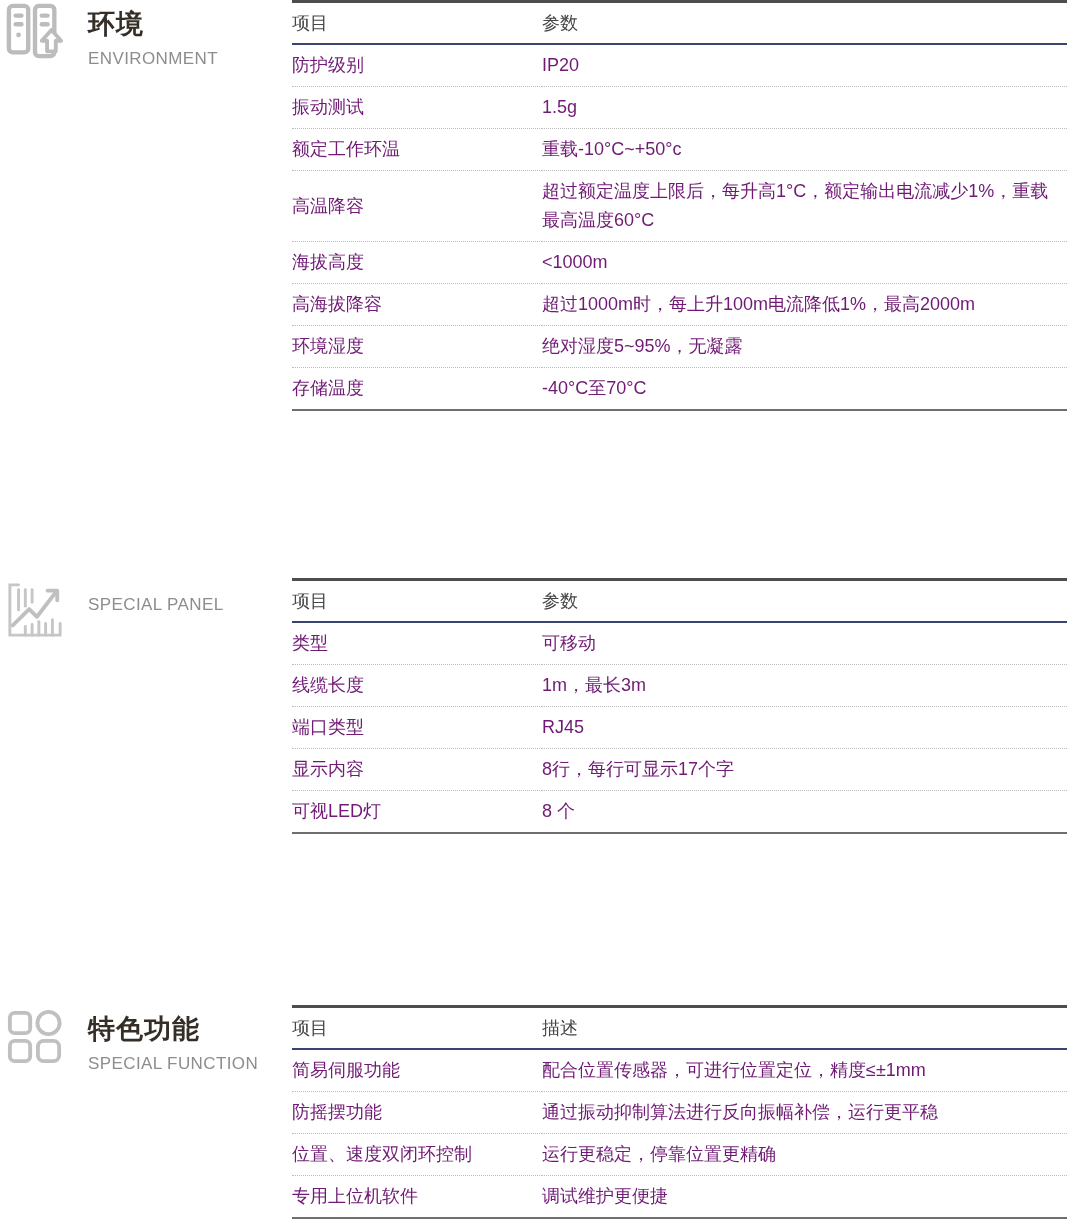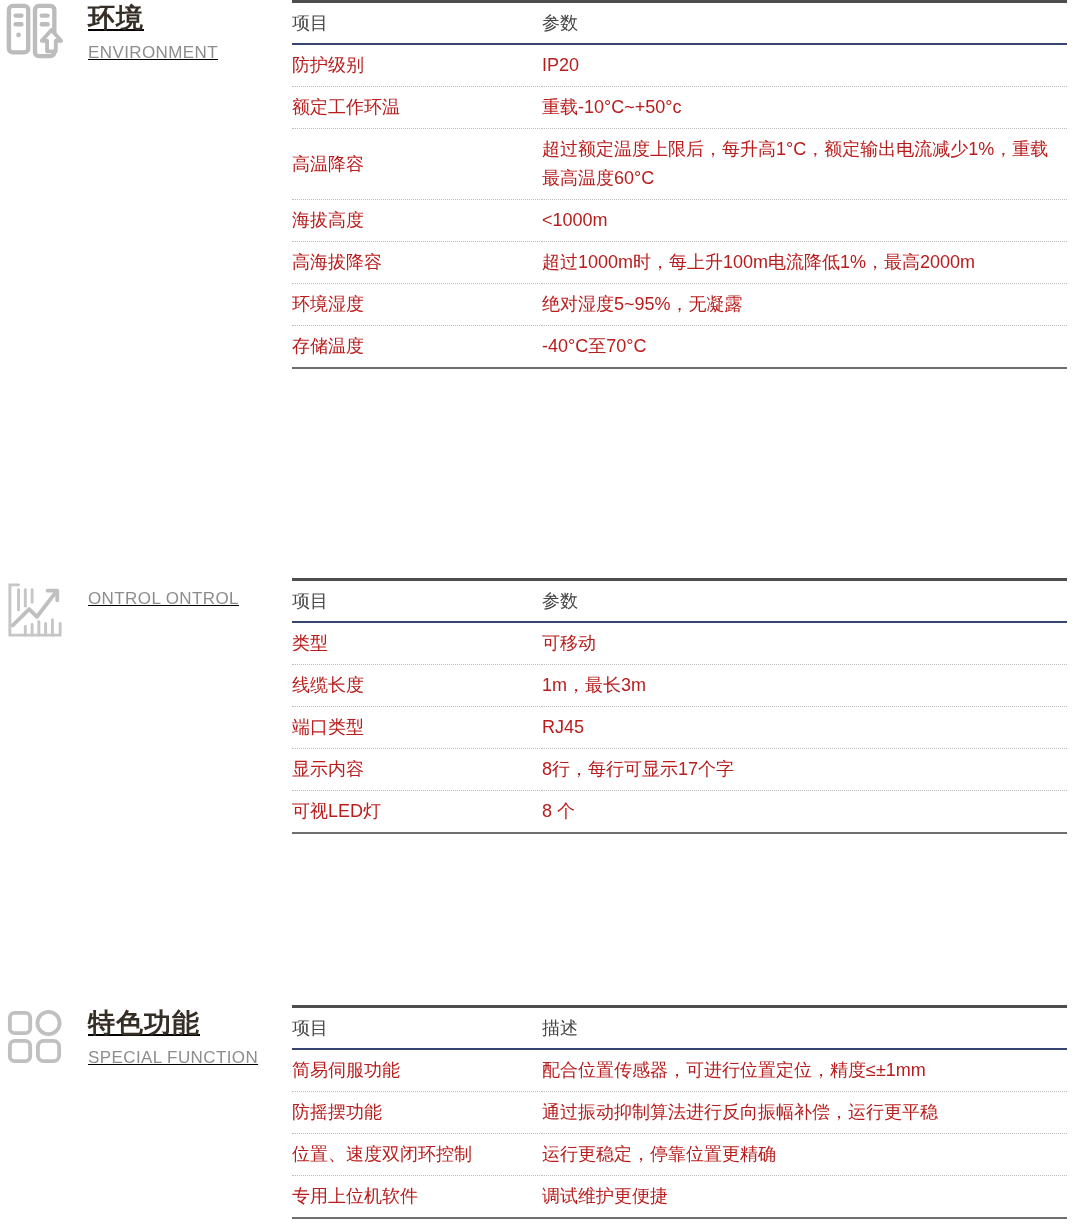--- a/index.html
+++ b/index.html
@@ -29,23 +29,22 @@
     left: 6px;
     top: 3px;
     width: 58px;
     height: 58px;
   }
   .section-icon svg { width: 58px; height: 58px; display: block; }
 
   .section-titles {
     position: absolute;
     left: 88px;
-    top: 2px;
+    top: 8px;
     width: 210px;
-    text-decoration: underline;
   }
   .cn-title {
     margin: 0;
     font-size: 27px;
     font-weight: bold;
     color: #352e27;
     letter-spacing: 1px;
     line-height: 32px;
   }
   .en-title {
@@ -81,21 +80,21 @@
     border-bottom: 1px dotted #bcbcbc;
   }
   .spec-table tbody tr:last-child {
     border-bottom: 2px solid #6e6e6e;
   }
   .spec-table td {
     padding: 6px 0;
     vertical-align: middle;
     font-size: 18px;
     line-height: 29px;
-    color: #b91c1c;
+    color: #701a75;
   }
   .spec-table td.value-cell { padding-right: 10px; margin-top: 7px; }
 </style>
 </head>
 <body>
 
 <div id="page">
   <section class="spec-section">
     <div class="section-icon">
   <svg viewBox="0 0 60 60" xmlns="http://www.w3.org/2000/svg">
@@ -123,20 +122,24 @@
       <thead>
           <tr>
             <th>项目</th>
             <th>参数</th>
           </tr>
         </thead>
       <tbody>
           <tr>
             <td class="label-cell">防护级别</td>
             <td class="value-cell">IP20</td>
+          </tr>
+          <tr>
+            <td class="label-cell">振动测试</td>
+            <td class="value-cell">1.5g</td>
           </tr>
           <tr>
             <td class="label-cell">额定工作环温</td>
             <td class="value-cell">重载-10°C~+50°c</td>
           </tr>
           <tr>
             <td class="label-cell">高温降容</td>
             <td class="value-cell">超过额定温度上限后，每升高1°C，额定输出电流减少1%，重载最高温度60°C</td>
           </tr>
           <tr>
@@ -173,21 +176,21 @@
       <path d="M41 56 V44"></path>
       <path d="M48 56 V40"></path>
     </g>
     <g fill="none" stroke="#c0c0c0" stroke-width="4" stroke-linecap="round" stroke-linejoin="round">
       <path d="M7 46 L24 29 L32 37 L52 11"></path>
       <path d="M43 10 H53 V20"></path>
     </g>
   </svg>
 </div>
     <div class="section-titles">
-      <div class="en-title">ONTROL ONTROL</div>
+      <div class="en-title">SPECIAL PANEL</div>
     </div>
     <table class="spec-table">
       <colgroup>
           <col style="width:250px">
           <col>
         </colgroup>
       <thead>
           <tr>
             <th>项目</th>
             <th>参数</th>

